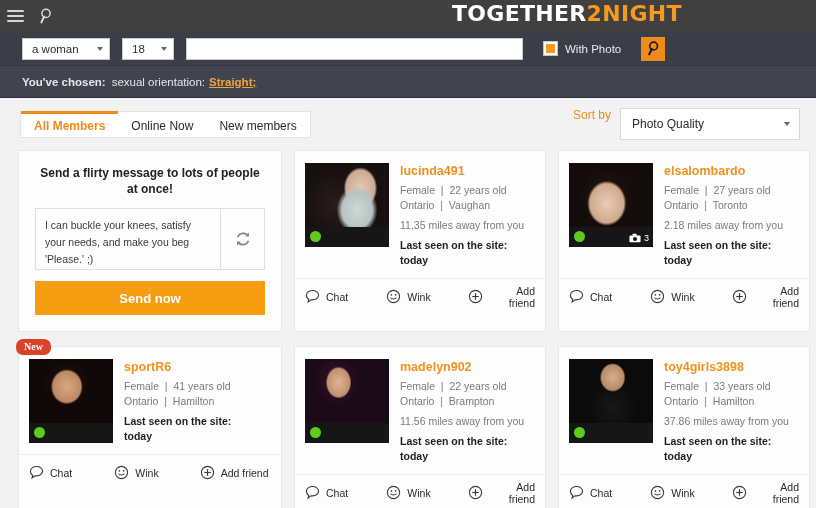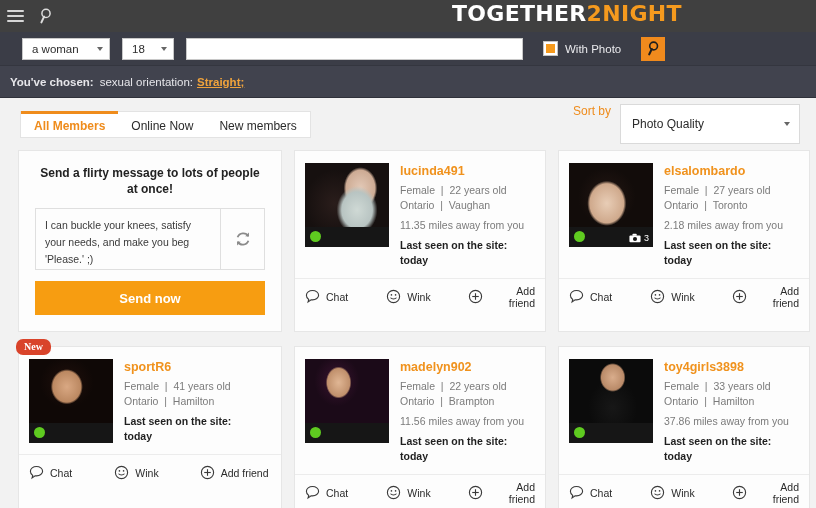--- a/index.html
+++ b/index.html
@@ -100,21 +100,21 @@
     margin-left: 8px;
     cursor: pointer;
   }
 
   
   .chosenbar {
     height: 32px;
     background: #41434e;
     display: flex;
     align-items: center;
-    padding-left: 10px;
+    padding-left: 22px;
     font-size: 11.5px;
     color: #e6e6ea;
     border-bottom: 1px solid #2f313a;
   }
   .chosenbar .lbl { font-weight: bold; }
   .chosenbar .val {
     color: #f0a33c;
     text-decoration: underline;
     margin-left: 4px;
     font-weight: bold;
@@ -149,21 +149,21 @@
     height: 28px;
   }
   .tab.active {
     color: #ef8c1c;
     font-weight: bold;
     border-top: 3px solid #ef8c1c;
   }
   .sortwrap { display: flex; align-items: flex-start; gap: 9px; }
   .sortlbl { color: #ef8c1c; font-size: 12px; }
   .sortsel {
-    width: 180px; height: 40px;
+    width: 180px; height: 32px;
     background: #ffffff;
     border: 1px solid #dadada;
     display: flex; align-items: center; justify-content: space-between;
     padding: 0 9px 0 11px;
     font-size: 12px;
     color: #2b2b2b;
     cursor: pointer;
   }
 
   

